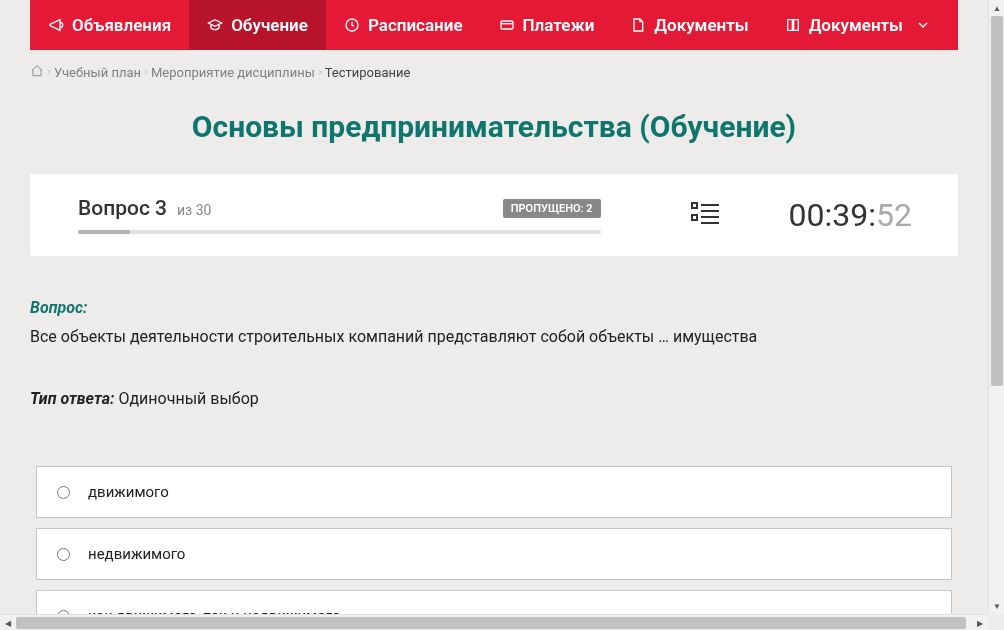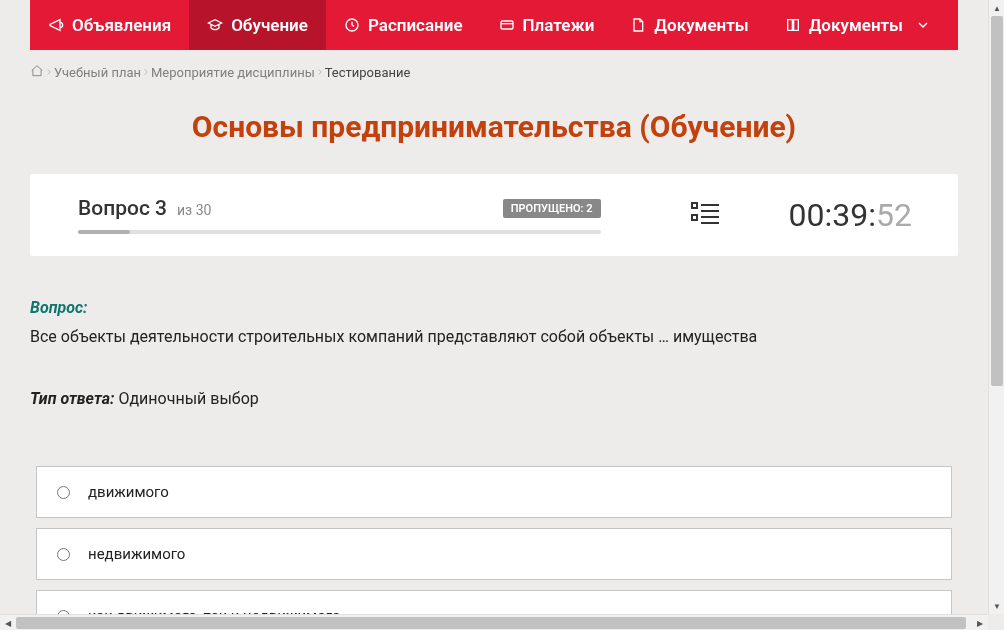--- a/index.html
+++ b/index.html
@@ -46,21 +46,21 @@
       color: #808080;
       font-size: 13px;
     }
     .bc-sep svg { width: 10px; height: 10px; stroke: #b0b0b0; stroke-width: 2; fill: none; }
     .bc-home svg { width: 14px; height: 14px; stroke: #808080; stroke-width: 1.5; fill: none; }
     .page-title {
       text-align: center;
       margin-top: 28px;
       font-size: 30px;
       font-weight: 700;
-      color: #c2410c;
+      color: #0f766e;
     }
     .status-card {
       background: #fff;
       margin: 30px 30px 0 30px;
       padding: 22px 30px 22px 48px;
       display: flex;
       align-items: center;
       border-radius: 2px;
     }
     .q-left { flex: 1; }

